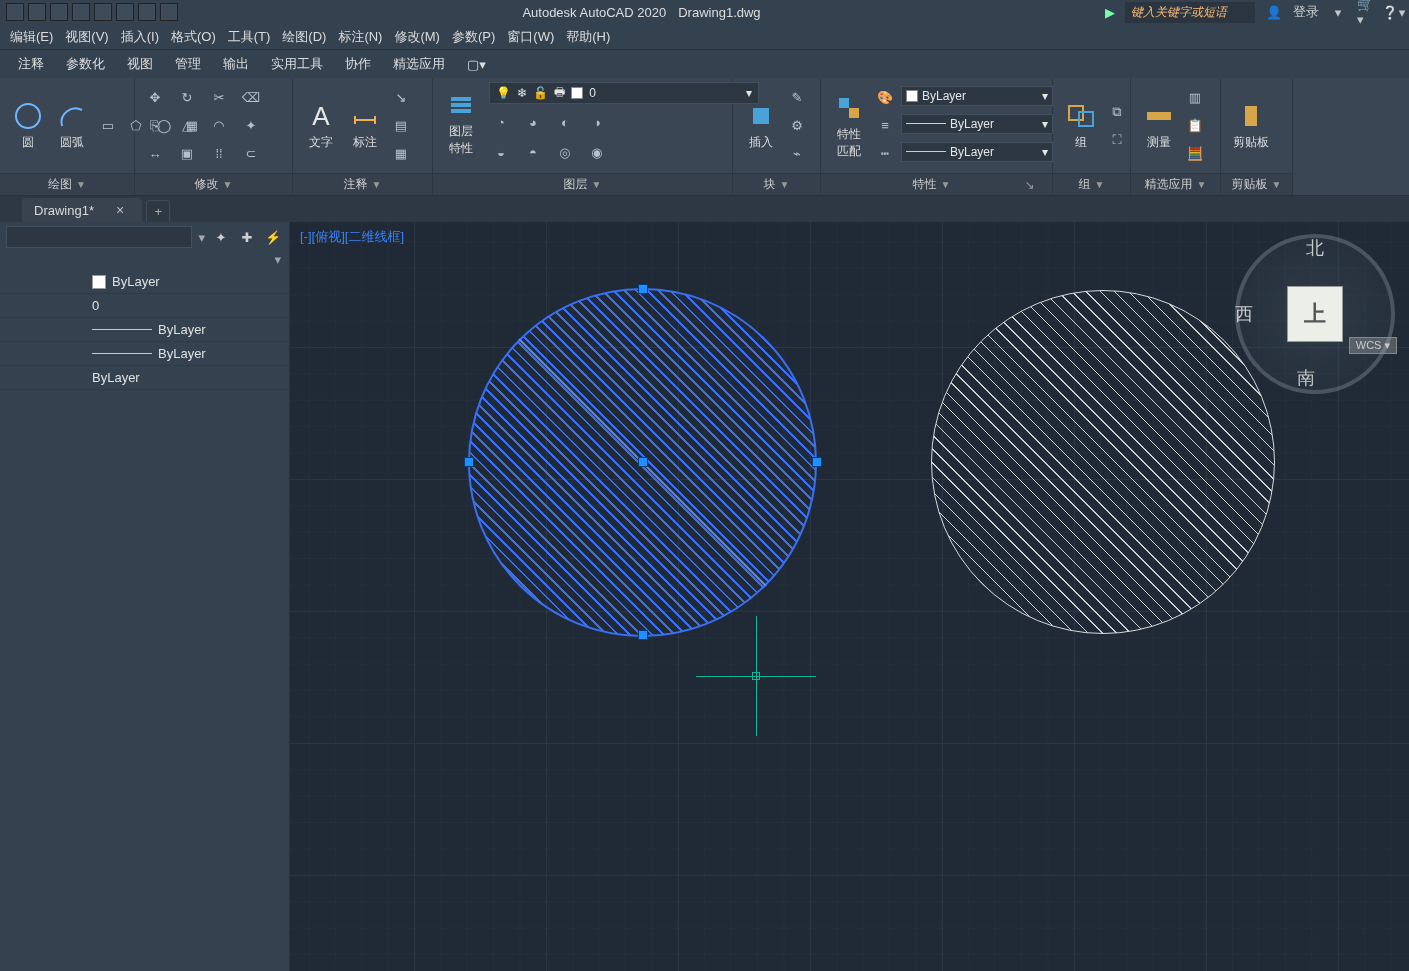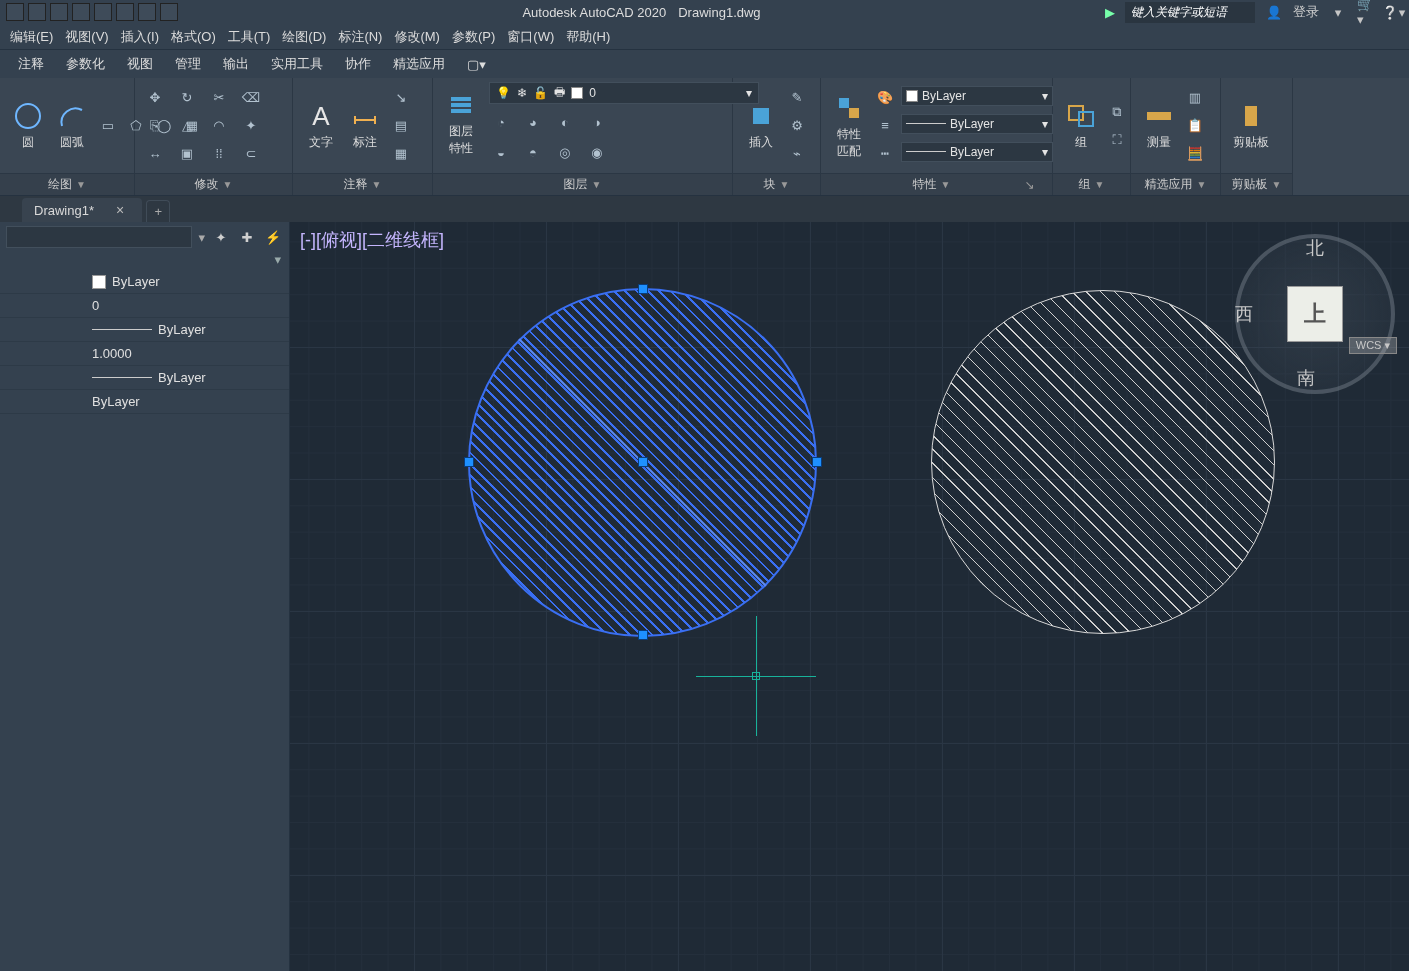--- a/index.html
+++ b/index.html
@@ -24,21 +24,21 @@
 .title-bar .qat .qicon {
   width: 18px; height: 18px; background: #3e4b59; border:1px solid #222;
 }
 .title-bar .title-center {
   flex:1; text-align:center; color:#ddd; font-size:13px; display:flex; justify-content:center; gap:12px;
 }
 .title-bar .title-right {
   display:flex; align-items:center; gap:10px;
 }
 .search-box {
-  background:#2a3540; padding:2px 6px; color:#ffffff; font-size:12px; font-style:italic; width:130px;
+  background:#2a3540; padding:2px 6px; color:#fdba74; font-size:12px; font-style:italic; width:130px;
 }
 .title-bar .icon-sm {
   width:18px; height:18px; display:inline-flex; align-items:center; justify-content:center; color:#c5c5c5;
 }
 
 .menu-bar {
   height:26px; background:#34414f; display:flex; align-items:center; padding:0 10px; gap:12px;
   border-bottom:1px solid #253240;
 }
 .menu-bar span { color:#dcdcdc; font-size:13px; }
@@ -124,21 +124,21 @@
   position:absolute; inset:0;
   background-image:
     linear-gradient(#2a3644 1px, transparent 1px),
     linear-gradient(90deg, #2a3644 1px, transparent 1px),
     linear-gradient(#242f3c 1px, transparent 1px),
     linear-gradient(90deg, #242f3c 1px, transparent 1px);
   background-size: 132px 132px, 132px 132px, 26.4px 26.4px, 26.4px 26.4px;
   background-position: -8px -7px, -8px -7px, -8px -7px, -8px -7px;
 }
 .viewport-label {
-  position:absolute; top:6px; left:10px; color:#c4b5fd; font-size:18px;
+  position:absolute; top:6px; left:10px; color:#3b82f6; font-size:13px;
 }
 .circle-hatch {
   position:absolute; border-radius:50%;
 }
 .circle-blue {
   width:349px; height:349px; left:178px; top:66px;
   border:2px solid #3a6ff2;
   background:repeating-linear-gradient(45deg, #3a6ff2 0 2px, transparent 2px 8px);
 }
 .circle-blue-diag {
@@ -509,23 +509,20 @@
           <span>ByLayer</span>
         </div>
       <div class="prow">
           <span>0</span>
         </div>
       <div class="prow">
           <span class="line-sample"></span>
           <span>ByLayer</span>
         </div>
       <div class="prow">
-          <span>1.0000</span>
-        </div>
-      <div class="prow">
           <span class="line-sample"></span>
           <span>ByLayer</span>
         </div>
       <div class="prow">
           <span>ByLayer</span>
         </div>
     </div>
   </div>
 
   <div class="canvas-wrap">

